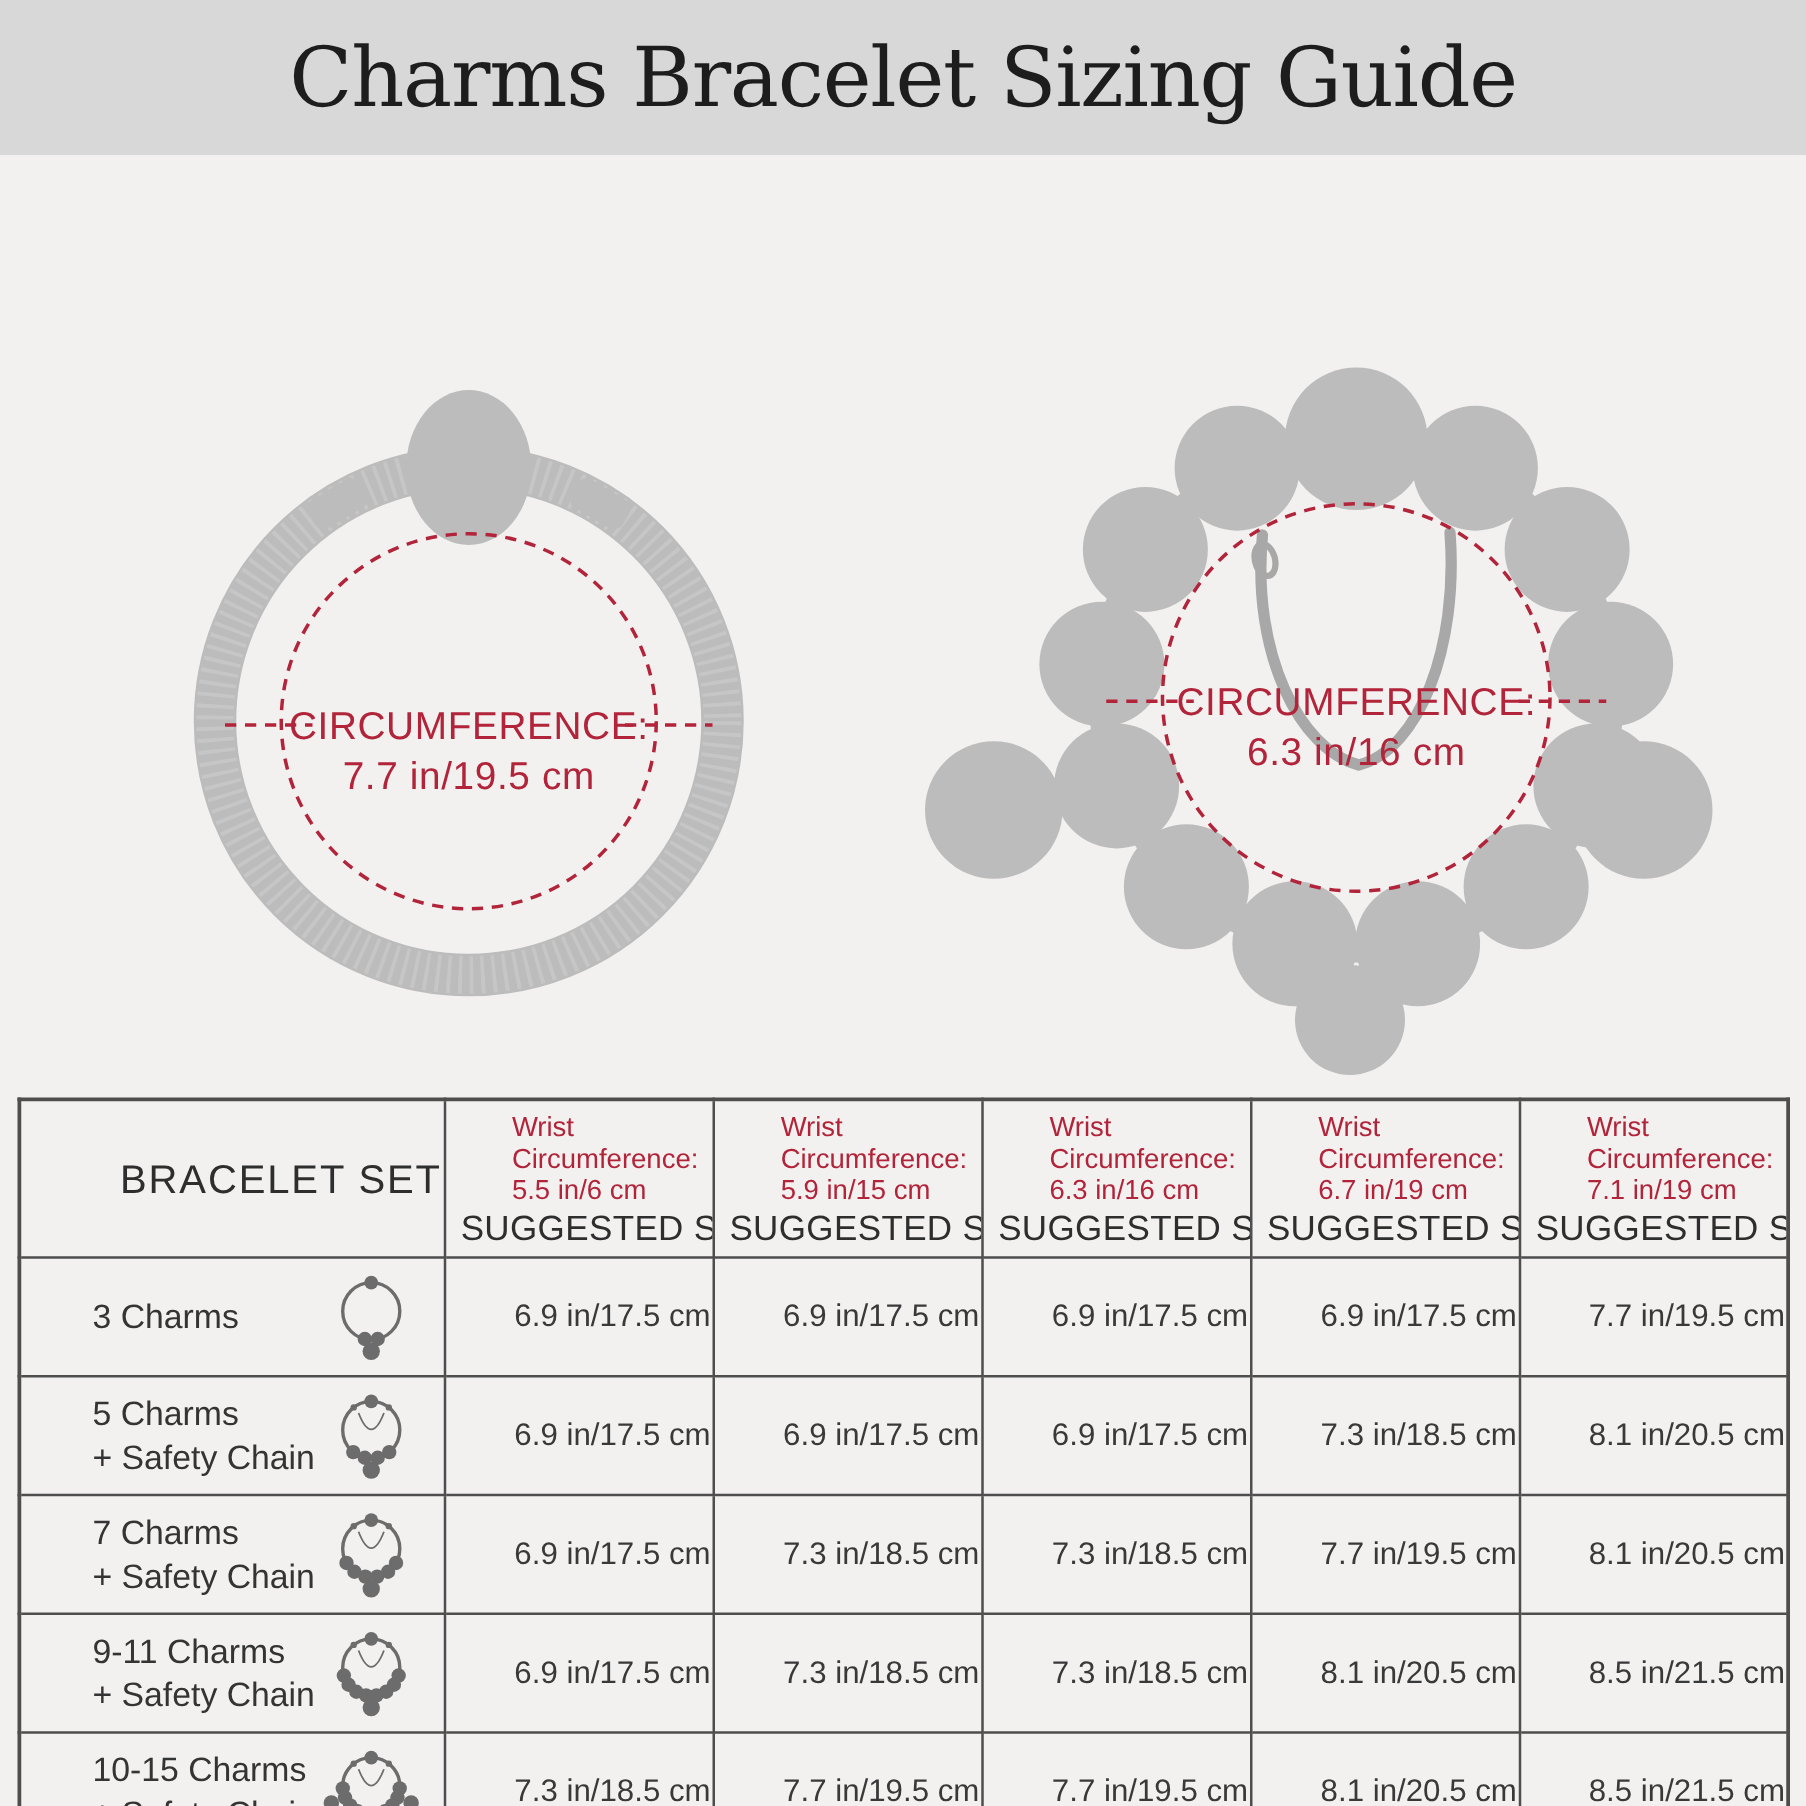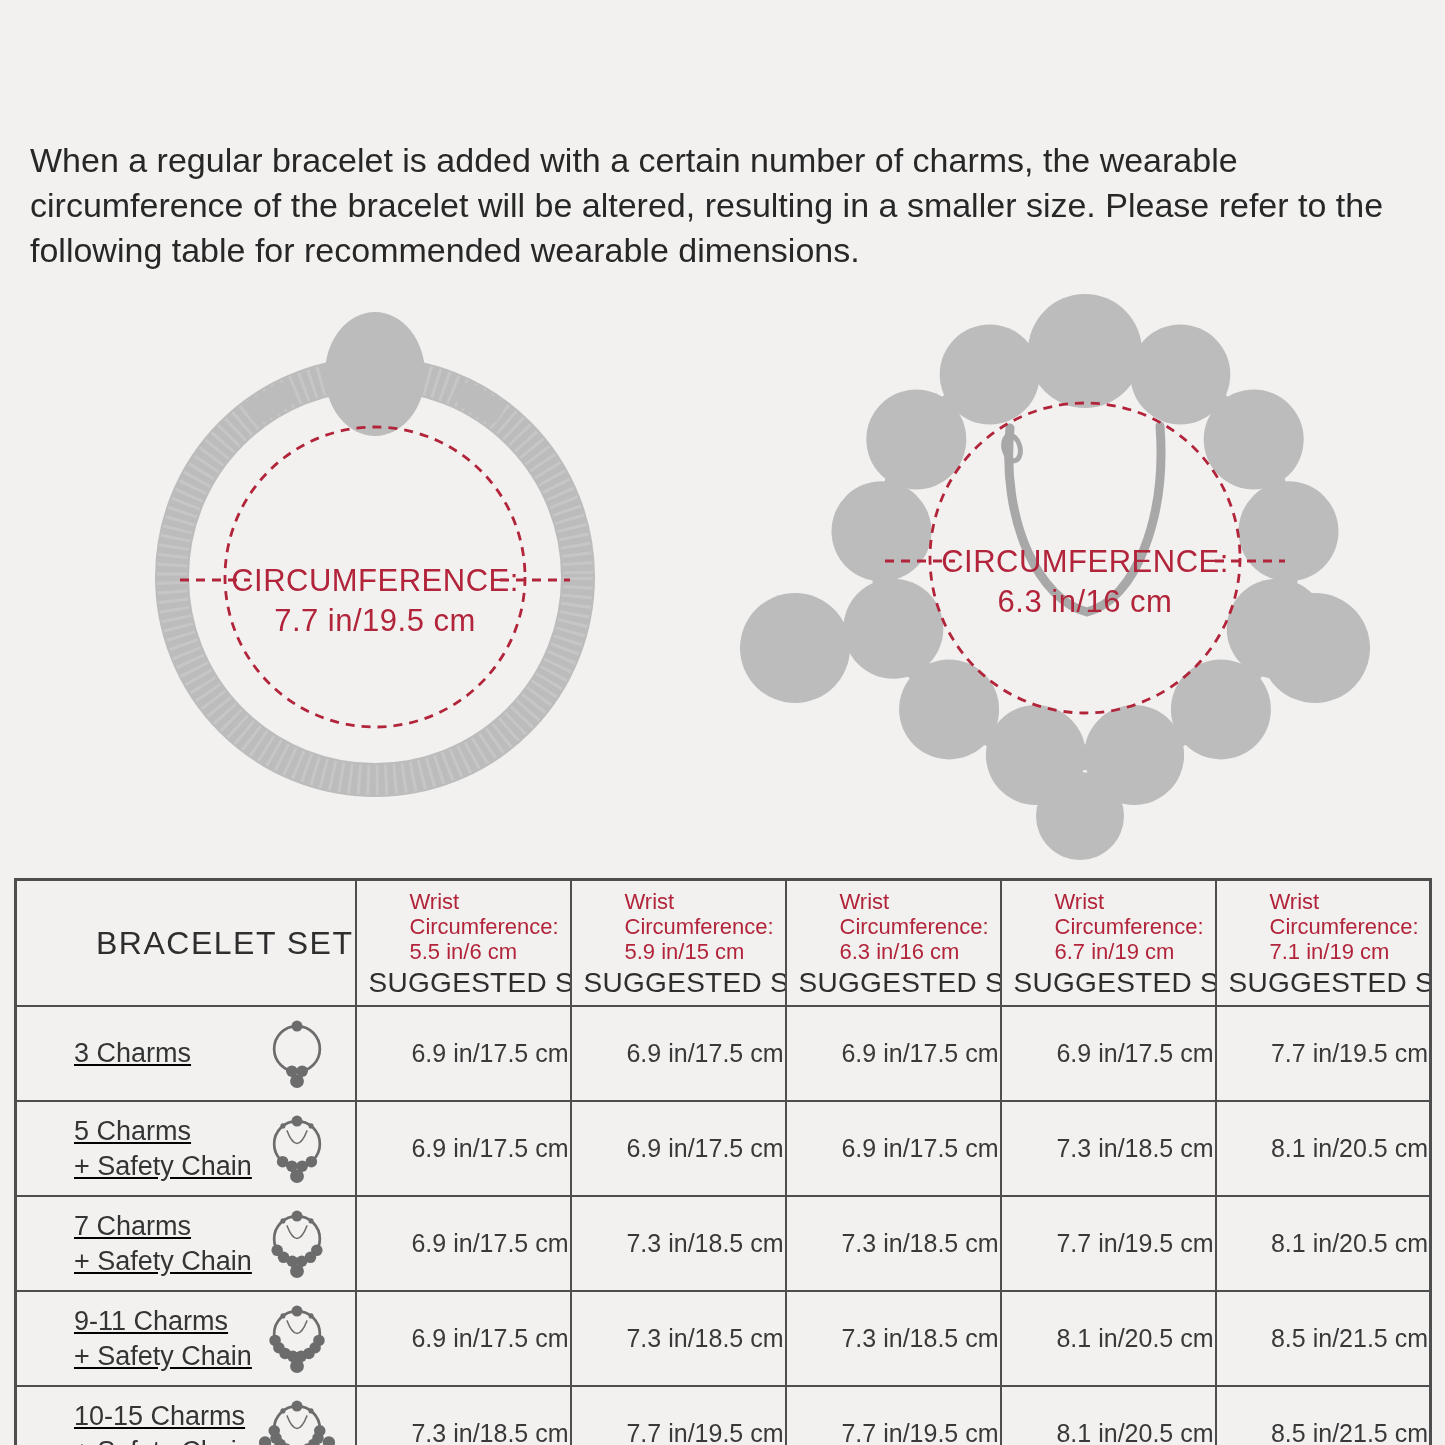--- a/index.html
+++ b/index.html
@@ -24,33 +24,35 @@
   .table-wrap{position:absolute;left:14px;top:878px;width:1418px;height:552px;}
   table{border-collapse:collapse;width:100%;height:100%;table-layout:fixed;}
   td{border:2px solid var(--border,#4f4e4e);vertical-align:middle;overflow:hidden;}
   table{border:3px solid var(--border,#4f4e4e);}
   .head-row td{height:92px;}
   .corner{text-align:right;font-size:32px;letter-spacing:1.5px;color:#2f2e2e;}
   .col-head{padding:8px 6px 6px 12px;vertical-align:middle;}
   .wrist{color:var(--accent,#b2243a);font-size:22px;line-height:1.14;margin-left:41px;}
   .sugg{color:#2f2e2e;font-size:28px;letter-spacing:.3px;margin-top:3px;white-space:nowrap;}
   .body-row td{height:91px;}
-  .set-flex{display:flex;align-items:center;height:100%;padding:0 8px 0 56px;text-decoration:underline;}
+  .set-flex{display:flex;align-items:center;height:100%;padding:0 8px 0 56px;}
   .set-label{flex:1;font-size:27px;color:#343434;line-height:1.3;}
   .row-icon{width:86px;height:88px;flex:0 0 auto;margin-right:6px;}
   .row-icon svg{display:block;width:86px;height:88px;}
   .size-cell{text-align:right;font-size:25px;color:var(--table-ink,#3a3939);white-space:nowrap;}
 </style>
 </head>
 <body>
 
 <div class="page">
 
-
-  <p class="intro">When a regular bracelet is added with a certain number of charms, the wearable circumference of the bracelet will be altered, resulting in a smaller size. Please refer to the following table for recommended wearable dimensions.</p>
+  <header class="band">
+    <h1 class="title">Charms Bracelet Sizing Guide</h1>
+  </header>
+
 
   <div class="diagram diagram-plain">
     <svg viewBox="0 0 640 580">
 
       <circle cx="320" cy="292" r="203" fill="none" stroke="var(--sil,#bdbcbc)" stroke-width="34"></circle>
       <circle cx="320" cy="292" r="203" fill="none" stroke="rgba(255,255,255,0.16)" stroke-width="30" stroke-dasharray="3 6"></circle>
       <rect x="191" y="105" width="48" height="26" rx="8" fill="var(--sil,#bdbcbc)" transform="rotate(-31 215 118)"></rect>
       <rect x="401" y="105" width="48" height="26" rx="8" fill="var(--sil,#bdbcbc)" transform="rotate(31 425 118)"></rect>
       <ellipse cx="320" cy="89" rx="50" ry="62" fill="var(--sil,#bdbcbc)"></ellipse>
 

